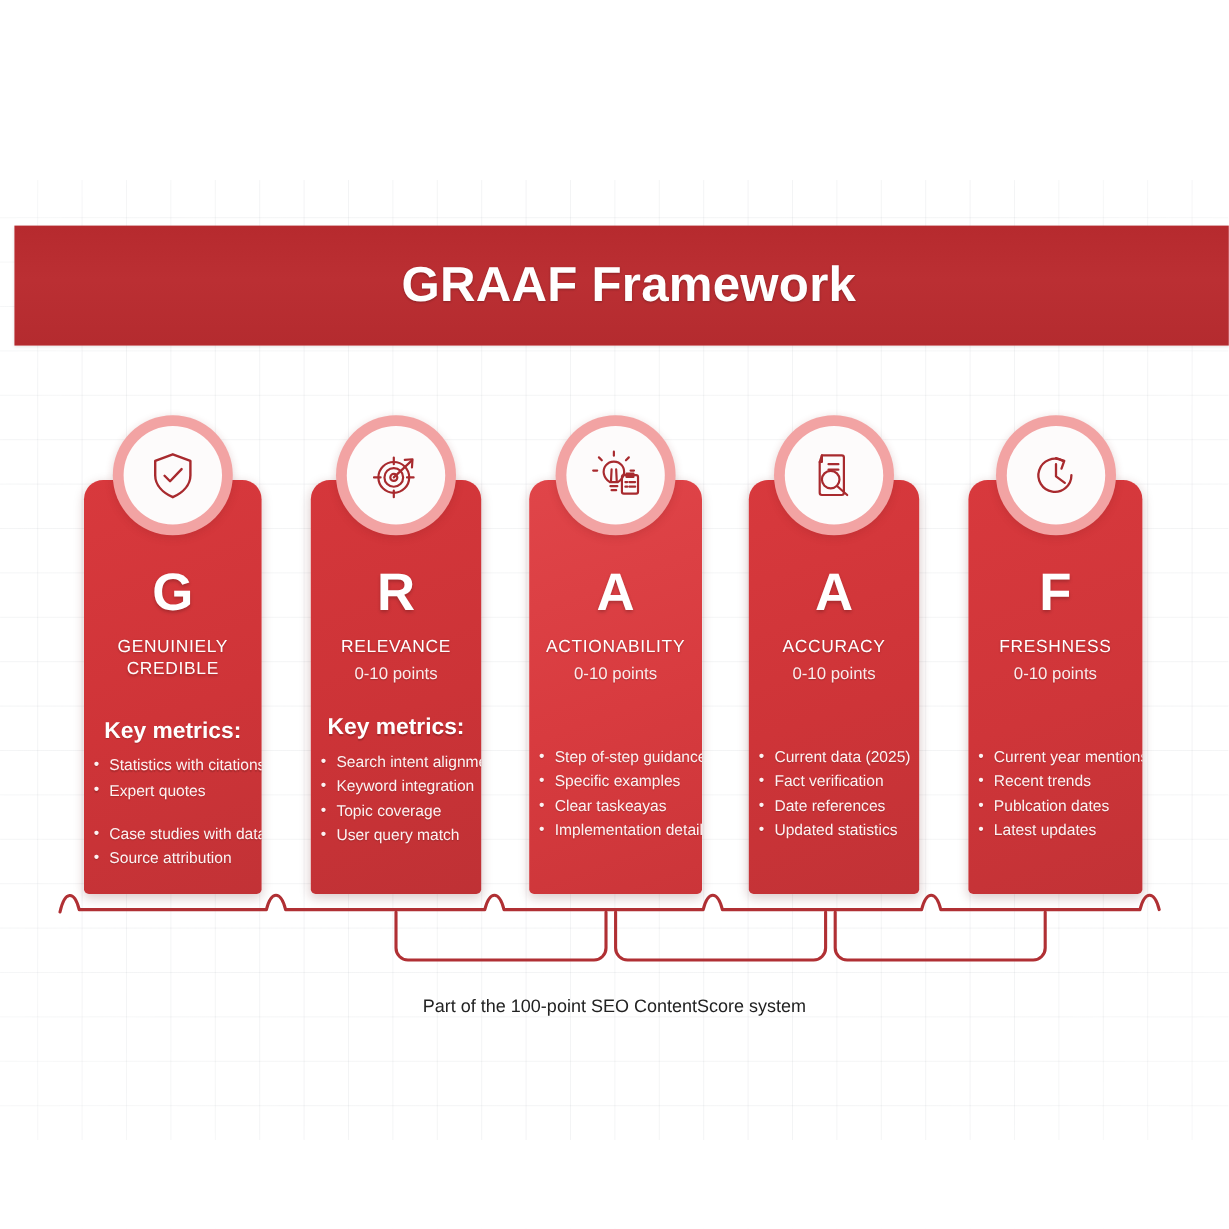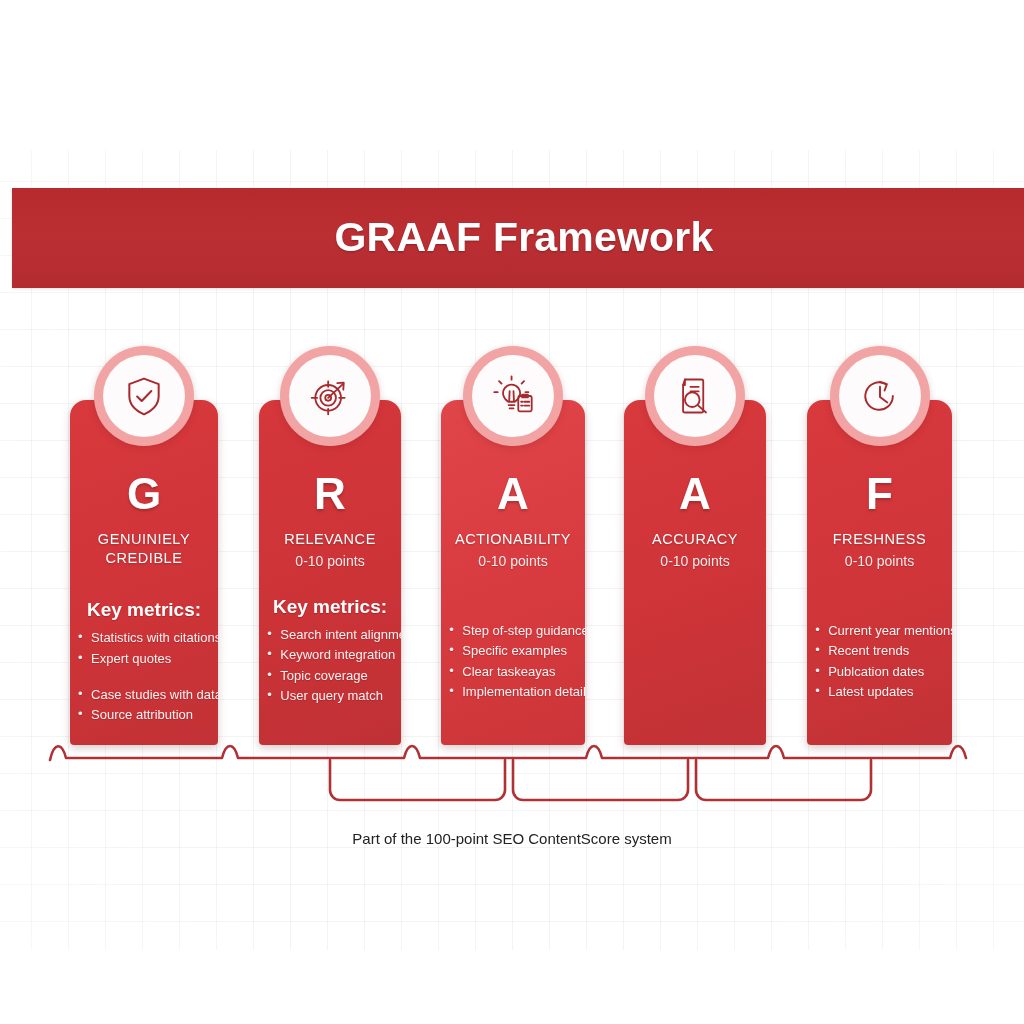--- a/index.html
+++ b/index.html
@@ -208,20 +208,26 @@
     </div>
   </div>
 </div>
 
 <div class="card" style="left:624px;top:400px;width:142px;height:345px;background:linear-gradient(160deg,#d8393d 0%,#ce3438 55%,#c13236 100%);">
   <div class="card-inner">
     <div class="card-body">
       <div class="letter">A</div>
       <div class="cname">ACCURACY</div>
       <div class="cpoints">0-10 points</div>
+      <ul class="bullets nolabel">
+        <li>Current data (2025)</li>
+        <li>Fact verification</li>
+        <li>Date references</li>
+        <li>Updated statistics</li>
+      </ul>
     </div>
   </div>
   <div class="icon-wrap">
     <div class="icon-inner">
       <svg width="44" height="44" viewBox="0 0 48 48" fill="none" stroke="#a82a2e" stroke-width="2" stroke-linecap="round" stroke-linejoin="round">
         <path d="M13 6 h18 a2 2 0 0 1 2 2 v32 a2 2 0 0 1 -2 2 H13 a2 2 0 0 1 -2 -2 V12 Z"></path>
         <path d="M13 6 v6 h-2"></path>
         <path d="M19 14 h9 M19 19 h9"></path>
         <circle cx="21" cy="28" r="8"></circle>
         <path d="M27 34 L36 42"></path>

